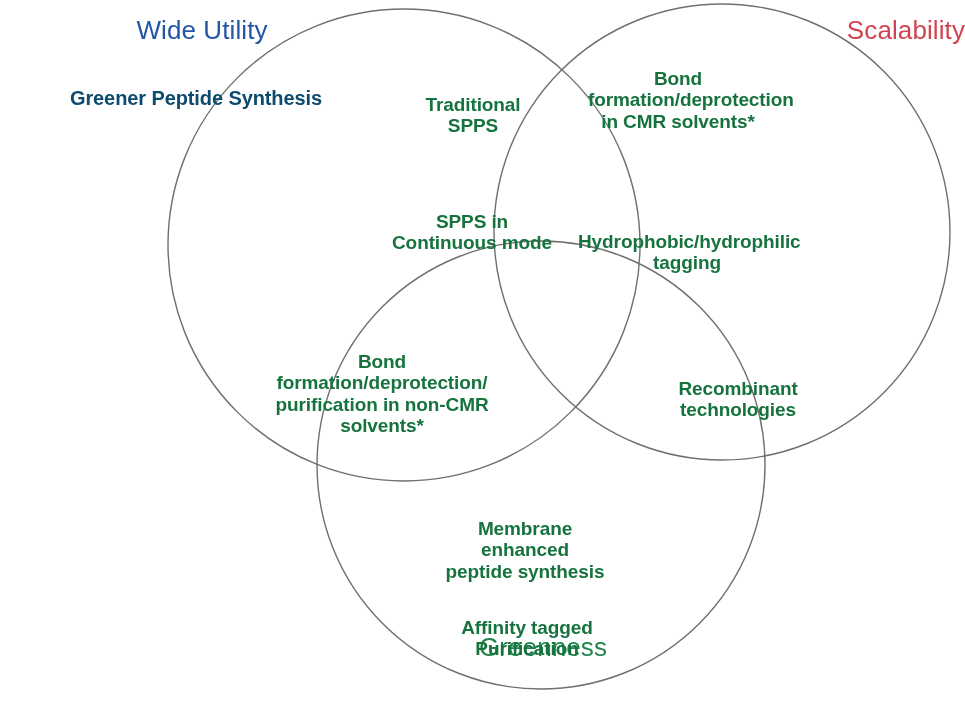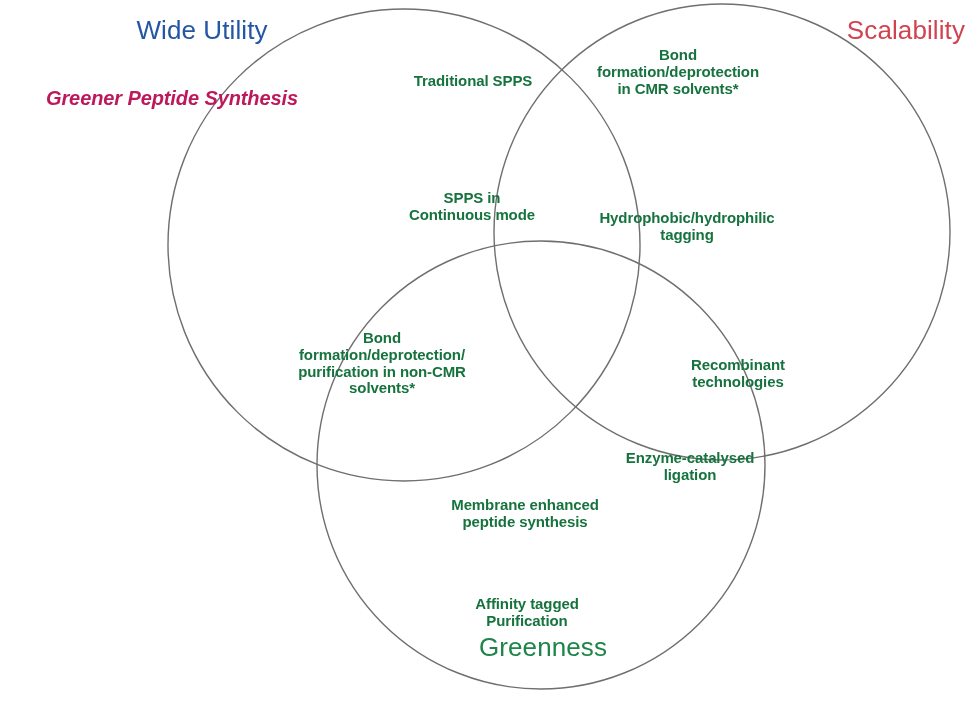--- a/index.html
+++ b/index.html
@@ -61,36 +61,36 @@
   }
   #title-greenness {
     color: #1E8449;
     left: 468px;
     top: 633px;
     width: 150px;
     text-align: center;
   }
   
   #diagram-heading {
-    color: #be185d;
+    color: #0c4a6e;
     font-size: 20px;
     font-weight: bold;
-    font-style: italic;
     left: 22px;
     top: 87px;
     width: 300px;
-    text-align: center;
+    text-align: right;
     letter-spacing: -0.1px;
   }
   
   .region-label {
     color: #16733E;
-    font-size: 15px;
+    font-size: 19px;
     font-weight: bold;
     letter-spacing: -0.1px;
+    margin-top: 21px;
   }
   #item-traditional-spps      { left: 398px; top: 73px;  width: 150px; }
   #item-bond-cmr             { left: 588px; top: 47px;  width: 180px; }
   #item-spps-continuous      { left: 382px; top: 190px; width: 180px; }
   #item-hydrophobic-tagging  { left: 578px; top: 210px; width: 218px; }
   #item-bond-non-cmr         { left: 272px; top: 330px; width: 220px; }
   #item-recombinant          { left: 668px; top: 357px; width: 140px; }
   #item-enzyme-ligation      { left: 604px; top: 450px; width: 172px; }
   #item-membrane             { left: 432px; top: 497px; width: 186px; }
   #item-affinity-purification{ left: 442px; top: 596px; width: 170px; }
@@ -127,22 +127,20 @@
 tagging</div>
 
   <div class="lbl region-label" id="item-bond-non-cmr">Bond
 formation/deprotection/
 purification in non-CMR
 solvents*</div>
 
   <div class="lbl region-label" id="item-recombinant">Recombinant
 technologies</div>
 
-  <div class="lbl region-label" id="item-enzyme-ligation">Enzyme-catalysed
-ligation</div>
 
   <div class="lbl region-label" id="item-membrane">Membrane enhanced
 peptide synthesis</div>
 
   <div class="lbl region-label" id="item-affinity-purification">Affinity tagged
 Purification</div>
 
 </div>
 
 </body></html>

